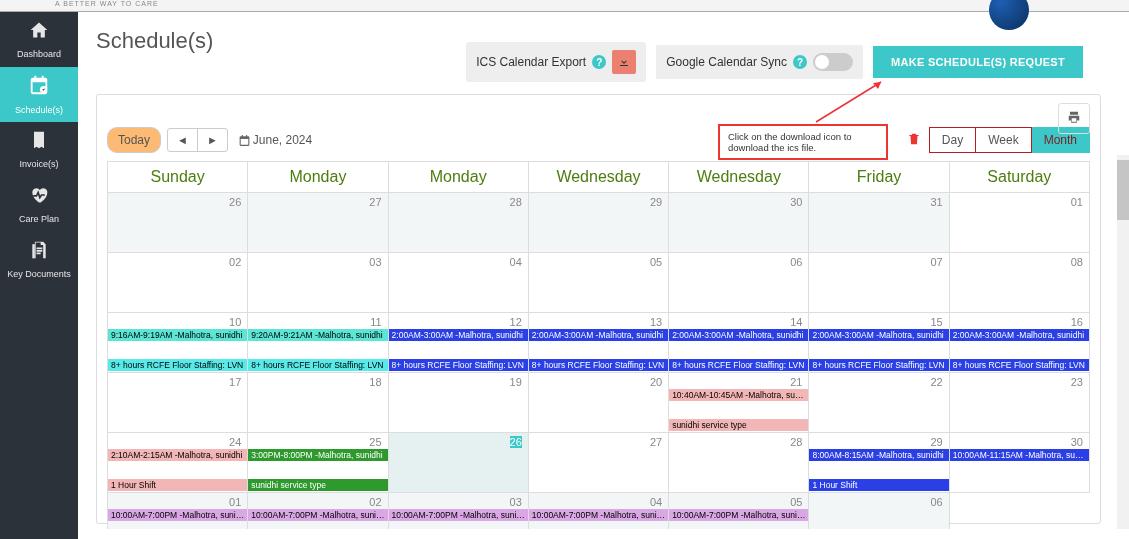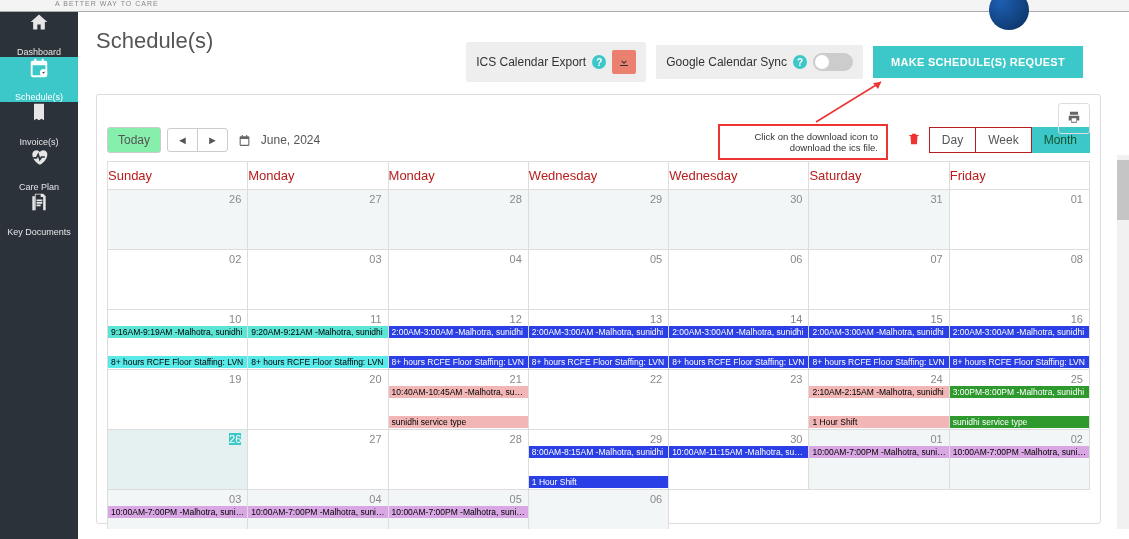--- a/index.html
+++ b/index.html
@@ -1,49 +1,49 @@
 <!DOCTYPE html>
 <html><head>
 <meta charset="utf-8">
 <style>
 *{box-sizing:border-box;margin:0;padding:0;font-family:Arial,Helvetica,sans-serif}
 body{background:#fff;width:1129px;height:539px;overflow:hidden;position:relative}
 .top-bar{height:12px;background:#f4f4f4;border-bottom:1px solid #aaa;position:relative}
 .top-bar::after{content:"";position:absolute;right:100px;top:-10px;width:40px;height:40px;border-radius:50%;background:radial-gradient(circle at 30% 30%,#1e5fb3,#0a2e5c)}
 .tagline{position:absolute;left:55px;top:0;font-size:7px;letter-spacing:1px;color:#888}
 .sidebar{position:absolute;left:0;top:12px;bottom:0;width:78px;background:#2b323a;display:flex;flex-direction:column}
-.side-item{display:flex;flex-direction:column;align-items:center;justify-content:space-between;height:45px;color:#e6e6e6;font-size:9px;cursor:pointer;gap:4px}
+.side-item{display:flex;flex-direction:column;align-items:center;justify-content:center;height:55px;color:#e6e6e6;font-size:9px;cursor:pointer;gap:4px}
 .side-item.active{background:#3cc8c8;color:#fff}
 .side-icon{font-size:18px}
 .main{position:absolute;left:78px;right:10px;top:12px;bottom:10px;padding:16px 18px 6px 18px;overflow:hidden}
 .page-title{font-size:22px;color:#555;font-weight:400}
 .top-actions{position:absolute;top:30px;right:36px;display:flex;align-items:center;gap:10px}
 .action-box{background:#eee;padding:8px 10px;font-size:12px;color:#333;display:flex;align-items:center;gap:6px;border-radius:2px}
 .help-q{display:inline-flex;width:14px;height:14px;border-radius:50%;background:#3cc8c8;color:#fff;align-items:center;justify-content:center;font-size:10px;font-weight:bold}
 .dl-btn{background:#e98070;color:#333;width:24px;height:24px;display:inline-flex;align-items:center;justify-content:center;font-size:12px;border-radius:2px}
 .toggle{width:40px;height:18px;background:#ccc;border-radius:10px;position:relative}
 .toggle::after{content:"";position:absolute;left:2px;top:2px;width:14px;height:14px;background:#fff;border-radius:50%}
 .make-btn{background:#3cc8c8;color:#fff;font-size:11px;font-weight:bold;padding:10px 18px;border-radius:0;letter-spacing:.3px}
 .cal-panel{border:1px solid #ddd;border-radius:3px;margin-top:40px;padding:10px 10px 0 10px;position:relative;height:430px}
 .print-btn{position:absolute;right:10px;top:8px;border:1px solid #ddd;padding:6px 8px;border-radius:3px;color:#666;font-size:12px}
-.annot-box{position:absolute;left:640px;top:112px;width:170px;border:2px solid #e33;background:#fff;padding:5px 8px;font-size:9.5px;color:#333;text-align:right;z-index:20}
+.annot-box{position:absolute;left:640px;top:112px;width:170px;border:2px solid #e33;background:#fff;padding:5px 8px;font-size:9.5px;color:#333;text-align:left;z-index:20}
 .arrow{position:absolute;left:733px;top:65px;width:80px;height:50px;z-index:19;pointer-events:none}
 .toolbar{display:flex;align-items:center;gap:6px;margin-top:22px}
-.tb-btn{border:1px solid #ccc;background:#86efac;color:#555;font-size:12px;padding:5px 10px;border-radius:3px;cursor:pointer}
+.tb-btn{border:1px solid #ccc;background:#fdba74;color:#555;font-size:12px;padding:5px 10px;border-radius:10px;cursor:pointer}
 .tb-nav{border:1px solid #ccc;display:flex;border-radius:3px;overflow:hidden}
 .tb-nav span{padding:5px 9px;color:#555;font-size:11px;cursor:pointer}
 .tb-nav span+span{border-left:1px solid #ccc}
-.period{display:flex;align-items:center;gap:10px;margin-left:4px;color:#555;font-size:12px}
+.period{display:flex;align-items:center;gap:2px;margin-left:4px;color:#555;font-size:12px}
 .right-tools{margin-left:auto;display:flex;align-items:center;gap:0}
 .trash{color:#e33;font-size:14px;margin-right:8px}
 .view-tab{border:1px solid #b91c1c;padding:5px 12px;font-size:12px;color:#555;cursor:pointer}
 .view-tab+.view-tab{border-left:none}
-.view-tab.active{background:#3cc8c8;color:#14532d;border-color:#3cc8c8}
+.view-tab.active{background:#3cc8c8;color:#7f1d1d;border-color:#3cc8c8}
 .cal-grid{margin-top:8px;display:grid;grid-template-columns:repeat(7,1fr);border-top:1px solid #ddd;border-left:1px solid #ddd;position:relative}
-.day-head{border-right:1px solid #ddd;border-bottom:1px solid #ddd;font-size:13px;color:#b91c1c;padding:6px 0;background:#fff}
+.day-head{border-right:1px solid #ddd;border-bottom:1px solid #ddd;text-align:center;font-size:16px;color:#4d7c0f;padding:6px 0;background:#fff}
 .cell{border-right:1px solid #ddd;border-bottom:1px solid #ddd;height:60px;position:relative;background:#fff;font-size:9px;overflow:hidden}
 .cell.off{background:#f3f6f7}
 .date-num{position:absolute;top:3px;right:6px;font-size:11px;color:#888}
 .cell.today .date-num{background:#3cc8c8;color:#fff;}
 .cell.today{background:#e5f0f0}
 .evts{position:absolute;left:0;right:0;top:16px;display:flex;flex-direction:column;gap:18px}
 .evt{font-size:8.5px;padding:1px 3px;white-space:nowrap;overflow:hidden;text-overflow:ellipsis;color:#000}
 .evt.teal{background:#5ae5d5}
 .evt.aqua{background:#58e9e9}
 .evt.blue{background:#2a3fe6;color:#fff}
@@ -156,22 +156,22 @@
         <span class="view-tab active">Month</span>
       </div>
     </div>
 
     <div class="cal-grid" id="calgrid">
         <div class="day-head">Sunday</div>
         <div class="day-head">Monday</div>
         <div class="day-head">Monday</div>
         <div class="day-head">Wednesday</div>
         <div class="day-head">Wednesday</div>
+        <div class="day-head">Friday</div>
         <div class="day-head">Saturday</div>
-        <div class="day-head">Friday</div>
         <div class="cell off">
           <span class="date-num">26</span>
         </div>
         <div class="cell off">
           <span class="date-num">27</span>
         </div>
         <div class="cell off">
           <span class="date-num">28</span>
         </div>
         <div class="cell off">
@@ -255,20 +255,26 @@
             <div class="more">...</div>
           </div>
         </div>
         <div class="cell">
           <span class="date-num">16</span>
           <div class="evts">
             <div class="evt blue">2:00AM-3:00AM -Malhotra, sunidhi</div>
             <div class="evt blue">8+ hours RCFE Floor Staffing: LVN</div>
             <div class="more">...</div>
           </div>
+        </div>
+        <div class="cell">
+          <span class="date-num">17</span>
+        </div>
+        <div class="cell">
+          <span class="date-num">18</span>
         </div>
         <div class="cell">
           <span class="date-num">19</span>
         </div>
         <div class="cell">
           <span class="date-num">20</span>
         </div>
         <div class="cell">
           <span class="date-num">21</span>
           <div class="evts">

